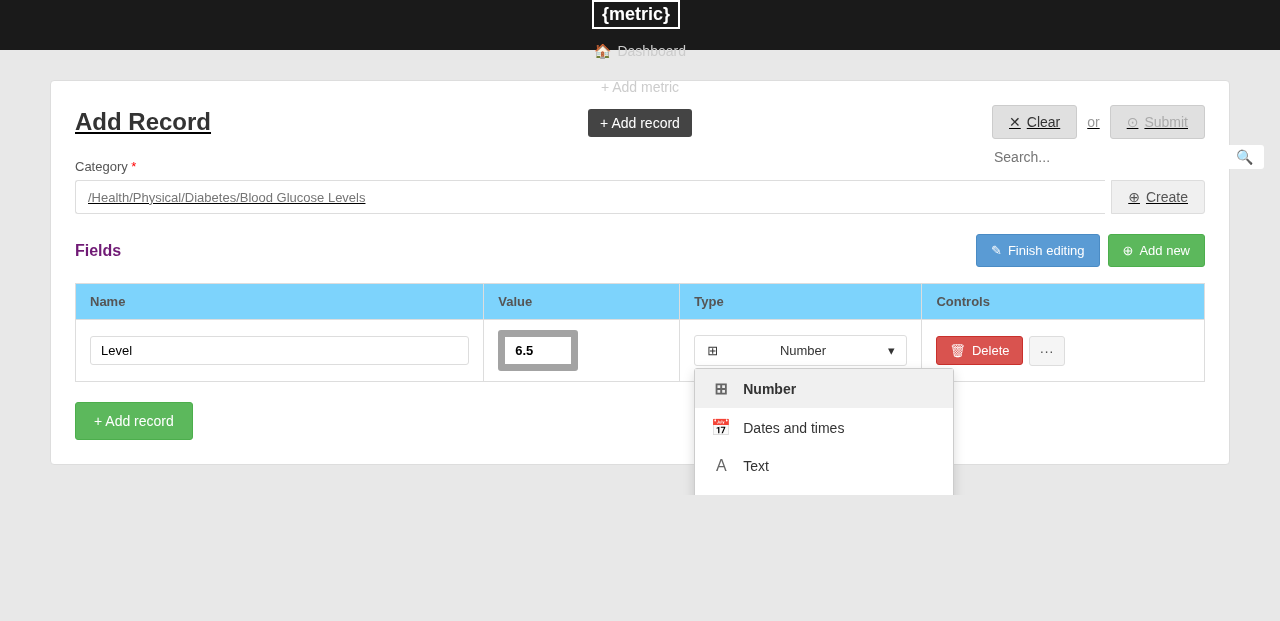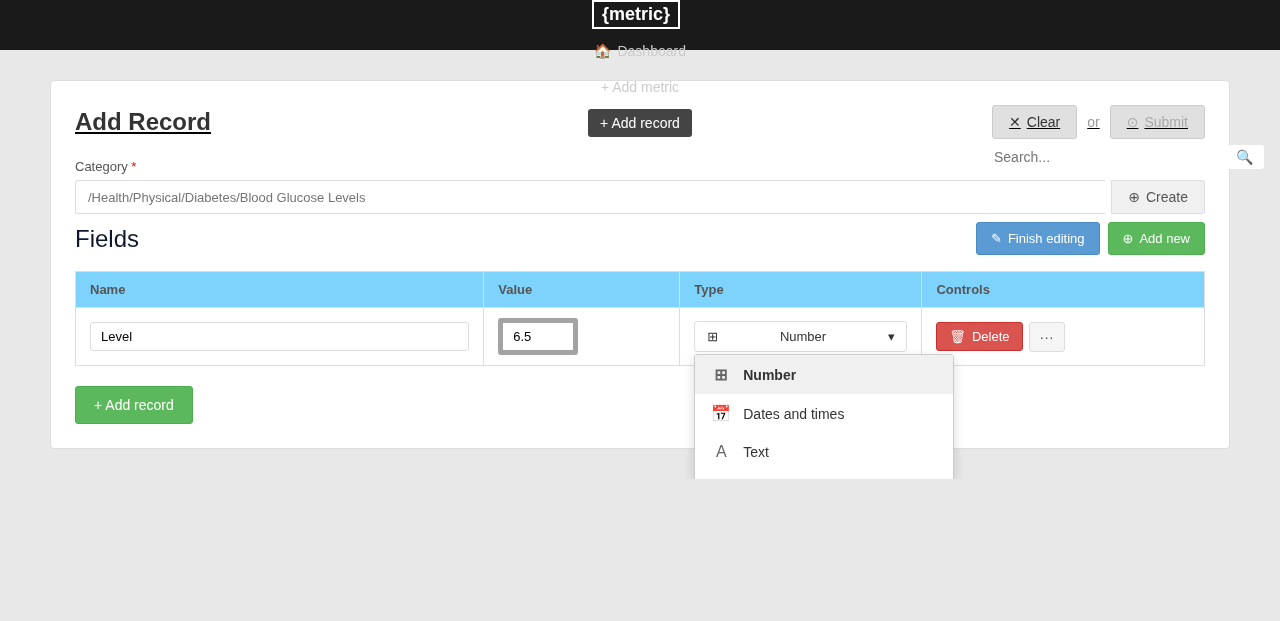--- a/index.html
+++ b/index.html
@@ -122,21 +122,22 @@
     .form-label {
       font-size: 13px;
       color: #555;
       margin-bottom: 6px;
       display: block;
     }
     .required-star { color: red; }
     .category-row {
       display: flex;
       gap: 6px;
-      margin-bottom: 8px;
+      margin-bottom: 20px;
+      text-decoration: underline;
     }
     .category-input {
       flex: 1;
       border: 1px solid #ddd;
       border-right: none;
       padding: 8px 12px;
       border-radius: 3px 0 0 3px;
       font-size: 13px;
       color: #999;
       background: #fff;
@@ -157,23 +158,23 @@
     }
 
     
     .fields-header {
       display: flex;
       align-items: center;
       justify-content: space-between;
       margin-bottom: 16px;
     }
     .fields-title {
-      font-size: 24px;
-      font-weight: normal;
-      color: #0f172a;
+      font-size: 16px;
+      font-weight: bold;
+      color: #701a75;
     }
     .fields-actions {
       display: flex;
       gap: 8px;
     }
     .btn-finish {
       background: #5a9bd4;
       border: 1px solid #4a8bc4;
       border-radius: 3px;
       padding: 8px 14px;
@@ -219,26 +220,27 @@
     }
     .field-name-input {
       border: 1px solid #ddd;
       border-radius: 3px;
       padding: 6px 10px;
       font-size: 13px;
       width: 100%;
       outline: none;
     }
     .field-value-input {
-      border: 5px solid #a3a3a3;
+      border: 7px solid #a3a3a3;
       border-radius: 3px;
       padding: 6px 10px;
       font-size: 13px;
       width: 80px;
       outline: none;
+      font-weight: bold;
     }
 
     
     .type-select-wrapper {
       position: relative;
       display: inline-block;
       width: 100%;
     }
     .type-select-btn {
       border: 1px solid #ddd;

